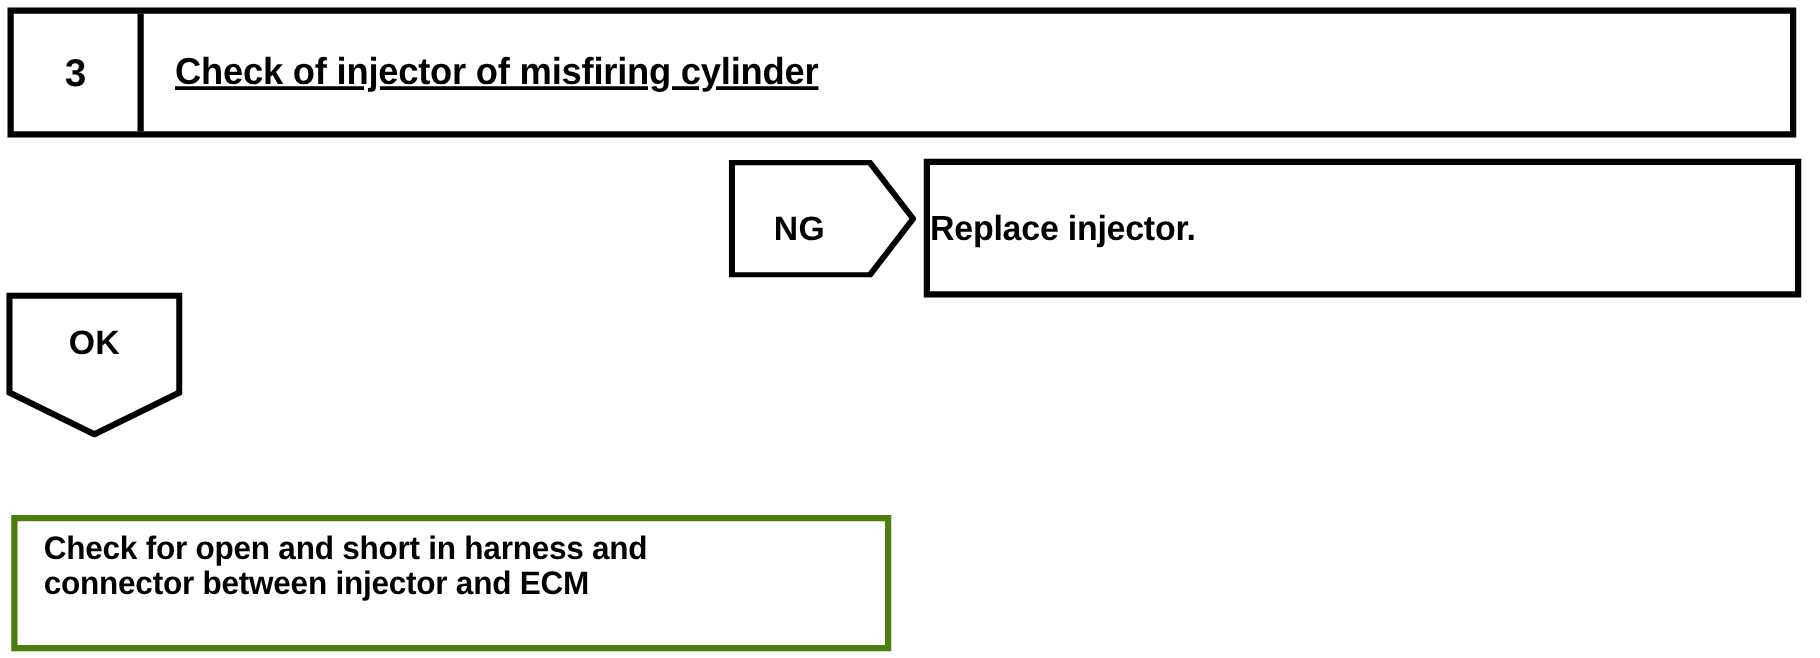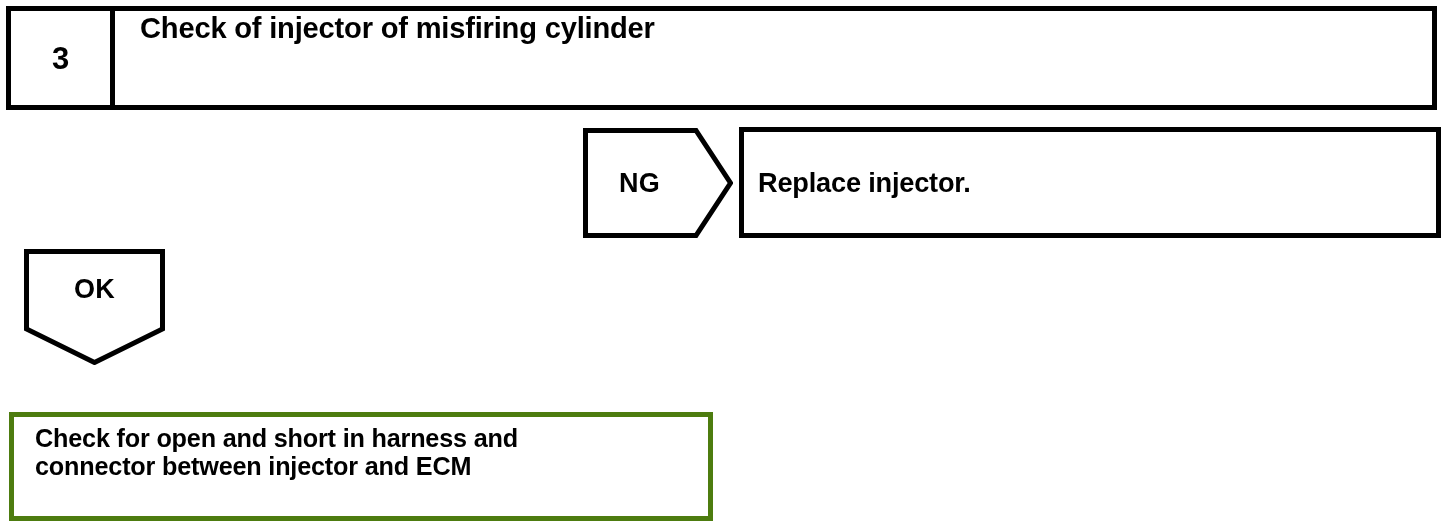--- a/index.html
+++ b/index.html
@@ -47,40 +47,41 @@
     letter-spacing: 0px;
     line-height: 1;
   }
   .step-title-cell {
     position: absolute;
     left: 104px;
     top: 0;
     right: 0;
     height: 94px;
     display: flex;
-    align-items: flex-start;
+    align-items: center;
     padding-left: 25px;
     box-sizing: border-box;
+    text-decoration: underline;
   }
   .step-title-text {
     font-size: 30px;
     font-weight: bold;
     letter-spacing: -0.2px;
     transform: scaleX(0.97);
     transform-origin: left center;
     white-space: nowrap;
   }
 
   
   .tag-ng {
     position: absolute;
     left: 583px;
     top: 128px;
     width: 150px;
-    height: 110px;
+    height: 94px;
   }
   .tag-ng svg, .tag-ok svg {
     display: block;
     width: 100%;
     height: 100%;
   }
   .tag-ng .tag-label {
     position: absolute;
     left: 0;
     top: 0;
@@ -99,39 +100,37 @@
     position: absolute;
     left: 739px;
     top: 127px;
     width: 702px;
     height: 111px;
     border: 5px solid #000000;
     box-sizing: border-box;
     background: #ffffff;
     display: flex;
     align-items: center;
-    padding-left: 14px;
   }
   .replace-text {
     font-size: 28px;
     font-weight: bold;
     letter-spacing: -0.2px;
     transform: scaleX(0.97);
     transform-origin: left center;
     white-space: nowrap;
   }
 
   
   .tag-ok {
     position: absolute;
     left: 5px;
-    top: 249px;
+    top: 234px;
     width: 141px;
     height: 116px;
-    margin-left: 19px;
   }
   .tag-ok .tag-label {
     position: absolute;
     left: 0;
     top: 0;
     width: 141px;
     height: 80px;
     display: flex;
     align-items: center;
     justify-content: center;

